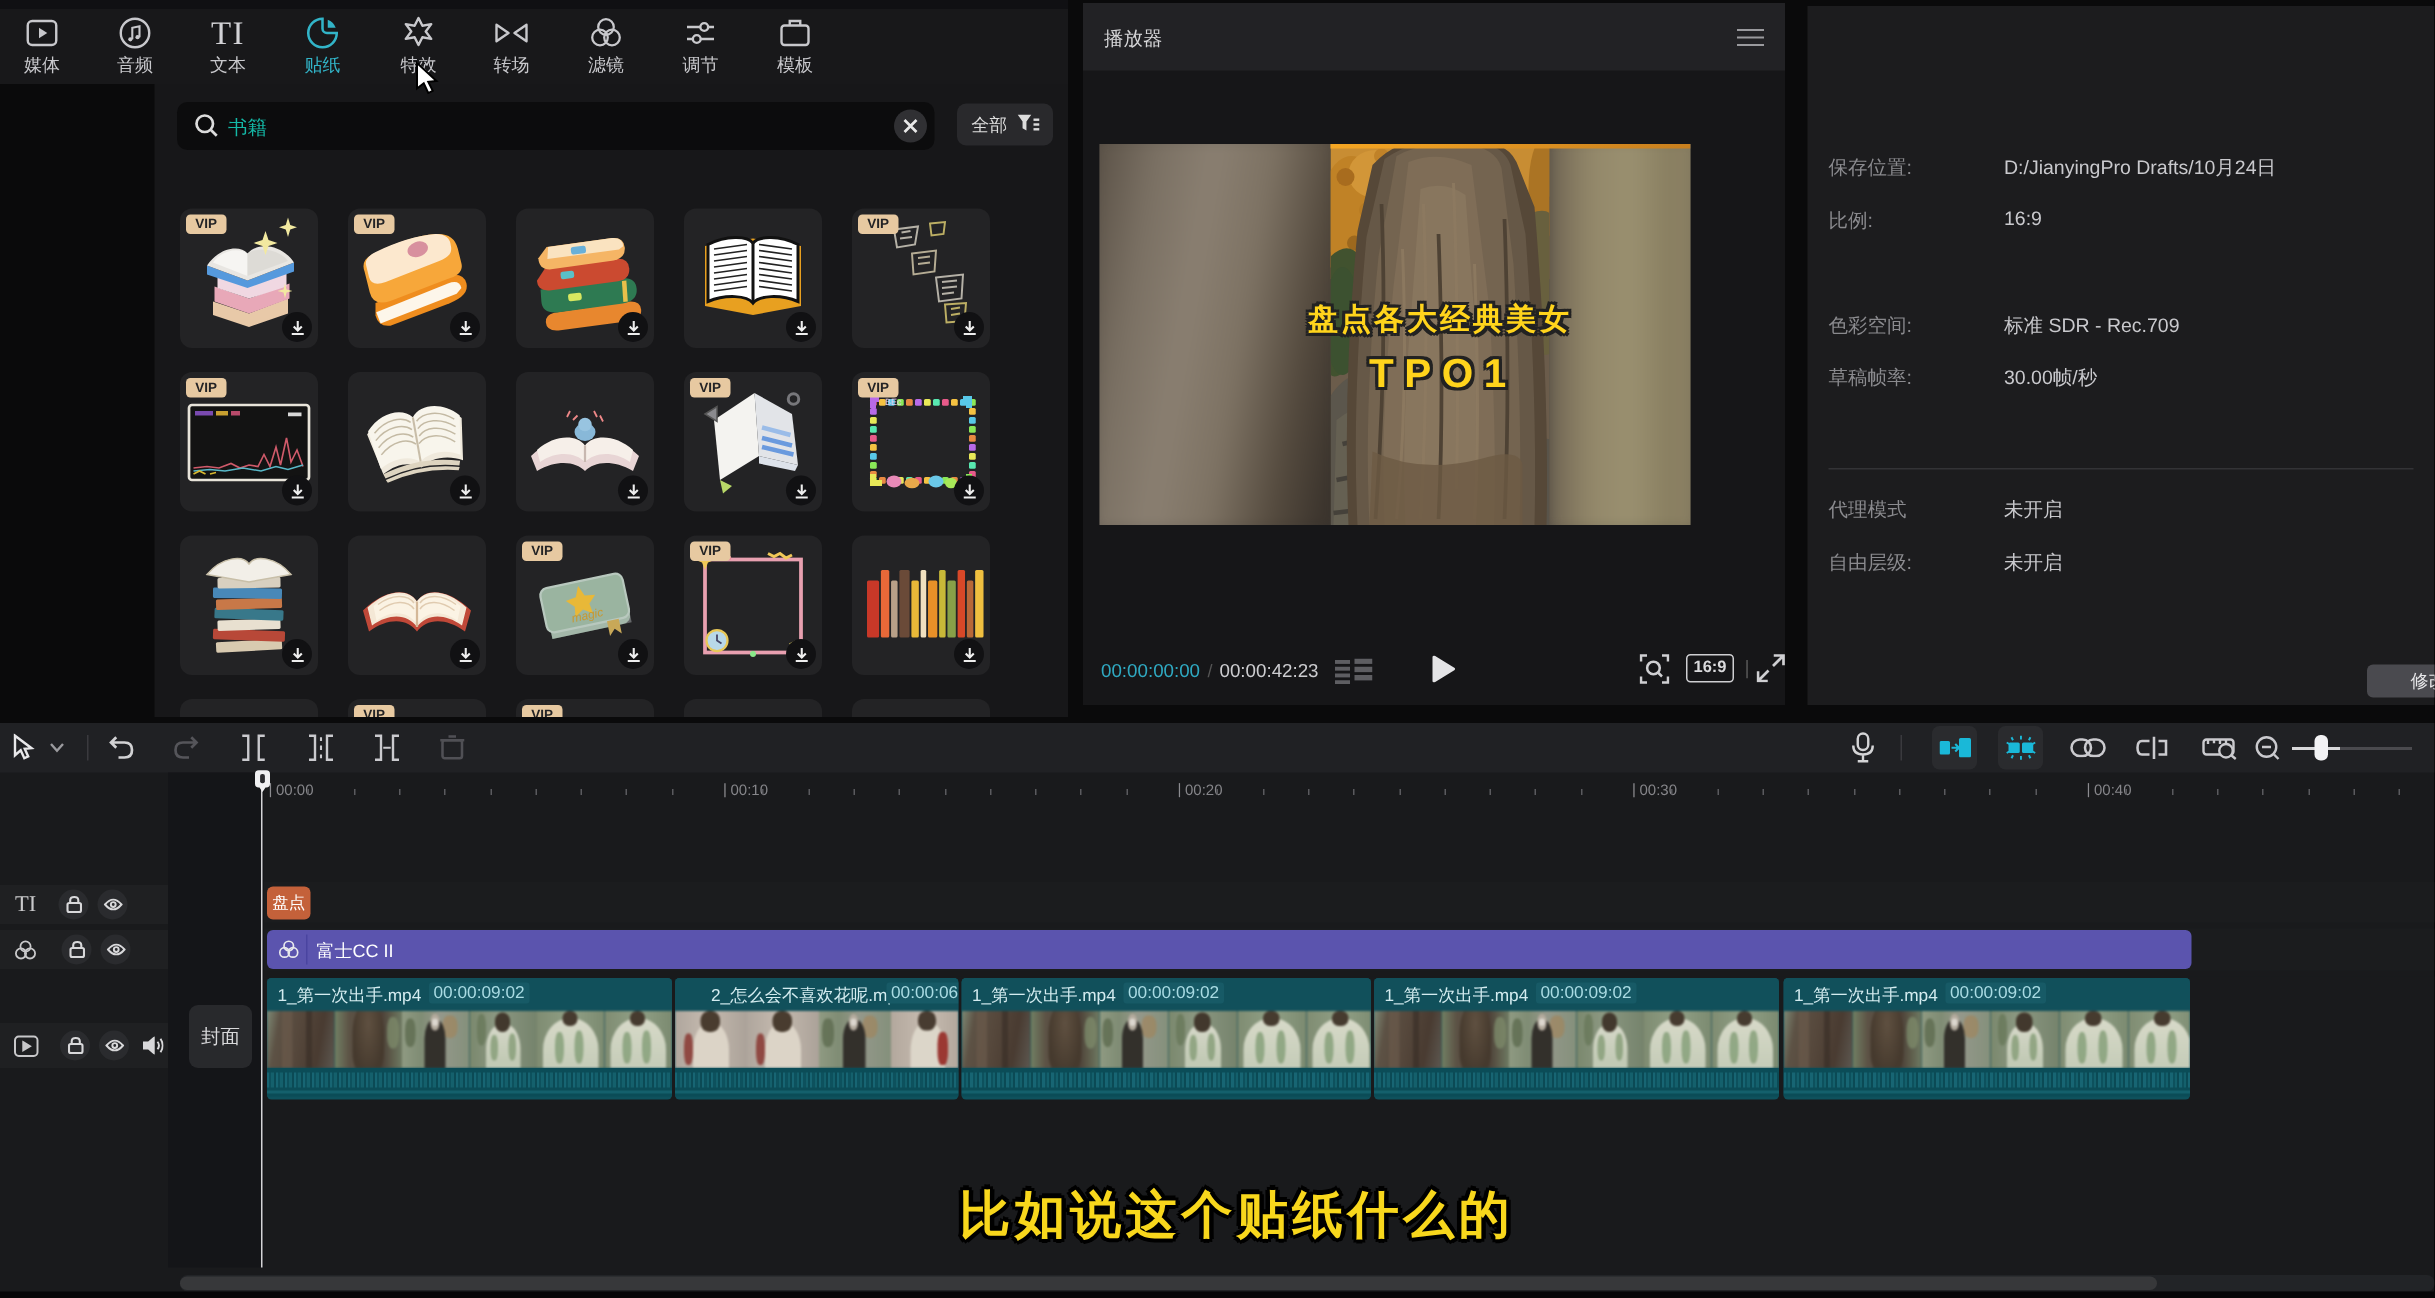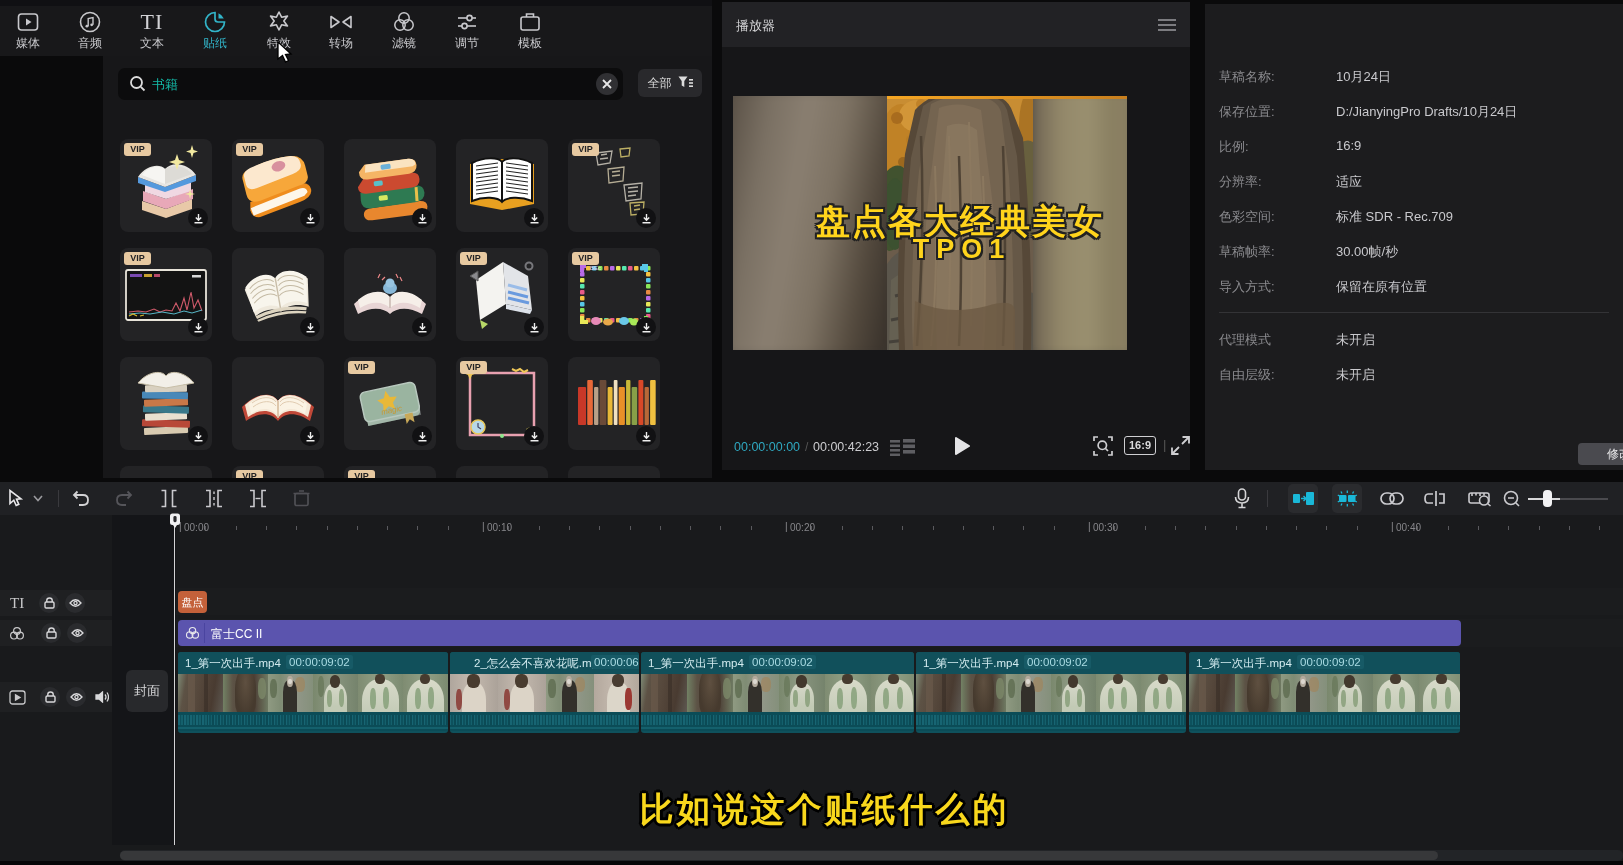--- a/index.html
+++ b/index.html
@@ -453,21 +453,21 @@
           <path d="M52 12 Q72 4 94 14 L106 110 Q111 200 109 254 L36 254 Q33 185 42 95 Z" fill="#7f6d57"></path>
           <path d="M60 30 Q76 24 90 34 L97 130 Q99 210 97 254 L50 254 Q47 190 54 110 Z" fill="#88765e"></path>
           <path d="M34 40 Q38 140 30 250 M116 50 Q120 160 116 250 M72 60 Q76 170 72 250" stroke="#4e4234" stroke-width="2.5" fill="none"></path>
           <path d="M48 70 Q52 170 44 250 M96 80 Q100 190 96 250 M82 26 Q86 130 84 230 M62 40 Q66 150 60 250" stroke="#8d7a60" stroke-width="2" fill="none" opacity="0.85"></path>
           <path d="M28 205 Q60 220 100 210 Q126 202 128 214 L128 254 L26 254 Z" fill="#6d5a44" opacity="0.8"></path>
         </svg>
       </div>
 
       <div class="abs" style="left:154px;top:0;width:240px;height:3px;background:linear-gradient(90deg,#f5a623,#c87f1e);"></div>
 
-      <div class="abs" style="left:30px;top:103px;width:394px;text-align:center;font-weight:bold;font-size:34px;color:#ffd41c;letter-spacing:2px;text-shadow:-2px -2px 0 #222,2px -2px 0 #222,-2px 2px 0 #222,2px 2px 0 #222,0 2px 0 #222,0 -2px 0 #222,2px 0 0 #222,-2px 0 0 #222;">盘点各大经典美女</div>
+      <div class="abs" style="left:30px;top:103px;width:394px;text-align:center;font-weight:bold;font-size:20px;color:#ffd41c;letter-spacing:2px;text-shadow:-2px -2px 0 #222,2px -2px 0 #222,-2px 2px 0 #222,2px 2px 0 #222,0 2px 0 #222,0 -2px 0 #222,2px 0 0 #222,-2px 0 0 #222;">盘点各大经典美女</div>
       <div class="abs" style="left:32px;top:138px;width:394px;text-align:center;font-weight:bold;font-size:27px;color:#ffd41c;letter-spacing:7px;text-shadow:-2px -2px 0 #222,2px -2px 0 #222,-2px 2px 0 #222,2px 2px 0 #222,0 2px 0 #222,0 -2px 0 #222,2px 0 0 #222,-2px 0 0 #222;">TPO1</div>
     </div>
     <div id="pcontrols">
       <span style="position:absolute;left:12px;top:18px;color:#2fa8c0;font-size:12.5px;">00:00:00:00</span>
       <span style="position:absolute;left:83px;top:18px;color:#555;font-size:12px;">/</span>
       <span style="position:absolute;left:91px;top:18px;color:#cccccf;font-size:12.5px;">00:00:42:23</span>
       <svg style="position:absolute;left:168px;top:17px;" width="25" height="17" viewBox="0 0 25 17" fill="#5e5e62">
           <rect x="0" y="1" width="10" height="2.6"></rect>
           <rect x="0" y="5.5" width="10" height="2.6"></rect>
           <rect x="0" y="10" width="10" height="2.6"></rect>
@@ -486,27 +486,24 @@
         </svg>
       <div style="position:absolute;left:402px;top:14px;width:32px;height:19px;border:1.6px solid #cfcfd2;border-radius:3px;color:#dadadc;font-size:11px;font-weight:bold;text-align:center;line-height:17px;">16:9</div>
       <span style="position:absolute;left:441px;top:15px;color:#555;">|</span>
       <svg style="position:absolute;left:449px;top:14px;" width="19" height="19" viewBox="0 0 19 19" fill="none" stroke="#cfcfd2" stroke-width="1.8">
           <path d="M11.5 1 L18 1 L18 7.5 M18 1 L11 8 M7.5 18 L1 18 L1 11.5 M1 18 L8 11"></path>
         </svg>
     </div>
   </div>
 
   <div class="abs" id="params">
-    <div class="prow" style="top:64px;">草稿名称:<b>10月24日</b></div>
     <div class="prow" style="top:99px;">保存位置:<b>D:/JianyingPro Drafts/10月24日</b></div>
     <div class="prow" style="top:134px;">比例:<b>16:9</b></div>
-    <div class="prow" style="top:169px;">分辨率:<b>适应</b></div>
     <div class="prow" style="top:204px;">色彩空间:<b>标准 SDR - Rec.709</b></div>
     <div class="prow" style="top:239px;">草稿帧率:<b>30.00帧/秒</b></div>
-    <div class="prow" style="top:274px;">导入方式:<b>保留在原有位置</b></div>
     <div style="position:absolute;left:14px;top:308px;width:390px;height:1px;background:#333336;"></div>
     <div class="prow" style="top:327px;">代理模式<b>未开启</b></div>
     <div class="prow" style="top:362px;">自由层级:<b>未开启</b></div>
     <div style="position:absolute;left:373px;top:439px;width:60px;height:22px;background:#4a4a4f;border-radius:4px;color:#e8e8ea;font-size:12px;line-height:22px;padding-left:29px;">修改</div>
   </div>
 
   <div class="abs" id="timeline">
     <div id="ttool">
       <svg style="position:absolute;left:8px;top:7px;" width="17" height="19" viewBox="0 0 17 19" fill="none" stroke="#e8e8ea" stroke-width="1.6">
           <path d="M2 1.5 L2 14.5 L5.8 11.2 L8.2 16.5 L10.8 15.3 L8.5 10.2 L13 9.8 Z"></path>

